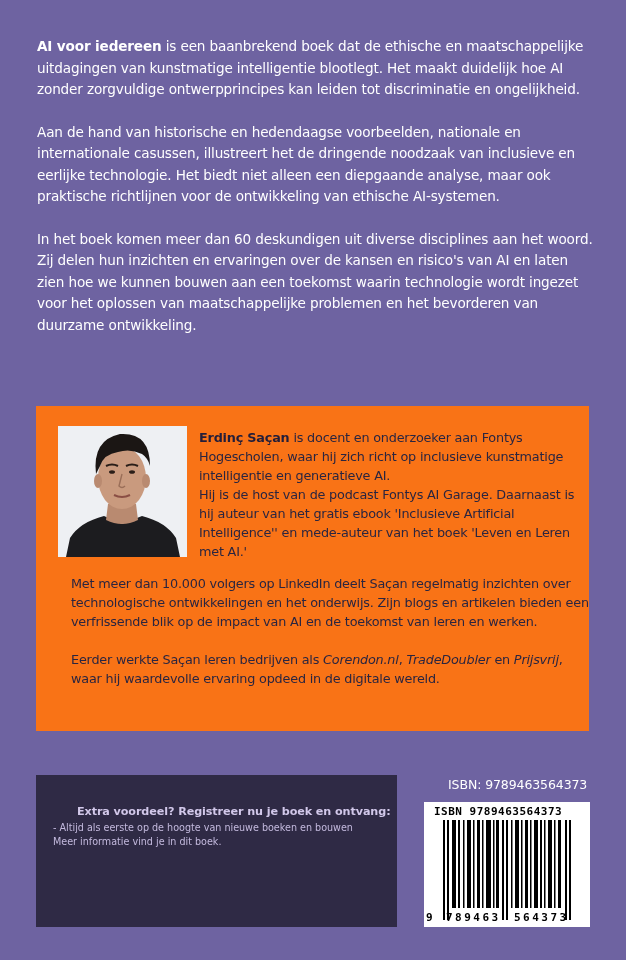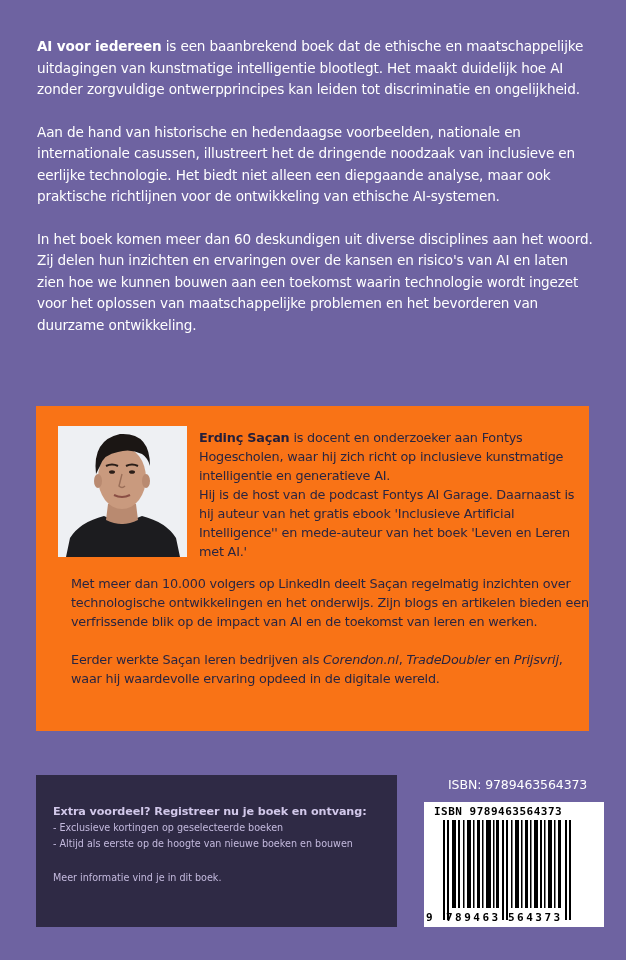--- a/index.html
+++ b/index.html
@@ -81,48 +81,49 @@
       box-sizing: border-box;
       padding: 30px 0 0 17px;
       color: #c9bfe2;
     }
     .promo-title {
       font-weight: bold;
       font-size: 11.2px;
       color: #d2c8ea;
       letter-spacing: -0.1px;
       margin-bottom: 2px;
+      margin-left: 24px;
     }
     .promo-list {
       list-style: none;
       margin: 0;
       padding: 0;
       font-size: 9.6px;
       line-height: 16px;
       color: #c3b9dd;
     }
     .promo-foot {
-      margin-top: 20px;
+      margin-top: 0;
       font-size: 9.6px;
       color: #c3b9dd;
     }
     .isbn-label {
       position: absolute;
       left: 448px;
       top: 777px;
       width: 142px;
       color: #ffffff;
       font-size: 12.5px;
       letter-spacing: -0.1px;
     }
     .barcode-box {
       position: absolute;
       left: 424px;
       top: 802px;
-      width: 180px;
+      width: 166px;
       height: 125px;
       background: #ffffff;
     }
     .barcode-top {
       position: absolute;
       left: 10px;
       top: 3px;
       font-family: "DejaVu Sans Mono", monospace;
       font-weight: bold;
       font-size: 11px;
@@ -190,21 +191,20 @@
   </div>
   <div class="bio-body">
     <p>Met meer dan 10.000 volgers op LinkedIn deelt Saçan regelmatig inzichten over technologische ontwikkelingen en het onderwijs. Zijn blogs en artikelen bieden een verfrissende blik op de impact van AI en de toekomst van leren en werken.</p>
     <p><span>Eerder werkte Saçan leren bedrijven als </span><i>Corendon.nl</i><span>, </span><i>TradeDoubler</i><span> en </span><i>Prijsvrij</i><span>, waar hij waardevolle ervaring opdeed in de digitale wereld.</span></p>
   </div>
 </div>
 
 <div class="promo">
   <div class="promo-title">Extra voordeel? Registreer nu je boek en ontvang:</div>
   <ul class="promo-list">
-    <li>- Exclusieve kortingen op geselecteerde boeken</li>
     <li>- Altijd als eerste op de hoogte van nieuwe boeken en bouwen</li>
   </ul>
   <div class="promo-foot">Meer informatie vind je in dit boek.</div>
 </div>
 
 <div class="isbn-label">ISBN: 9789463564373</div>
 
 <div class="barcode-box">
   <div class="barcode-top">ISBN 9789463564373</div>
   <svg class="bars" viewBox="0 0 148 100" preserveAspectRatio="none">
@@ -237,15 +237,15 @@
       <rect x="111" y="0" width="1.5" height="88"></rect>
       <rect x="115" y="0" width="4" height="88"></rect>
       <rect x="121" y="0" width="1.5" height="88"></rect>
       <rect x="125" y="0" width="3" height="88"></rect>
 
       <rect x="132" y="0" width="2" height="100"></rect>
       <rect x="136" y="0" width="2" height="100"></rect>
     </g>
   </svg>
   <div class="barcode-bottom">
-    <span style="width:14px">9</span><span style="width:62px; margin-left:6px; letter-spacing:2.5px">789463</span><span style="width:62px; letter-spacing:2.5px">564373</span>
+    <span style="width:14px">9</span><span style="width:62px; margin-left:6px; letter-spacing:2.5px">789463</span><span style="width:62px; margin-left:6px; letter-spacing:2.5px">564373</span>
   </div>
 </div>
 
 </body></html>

